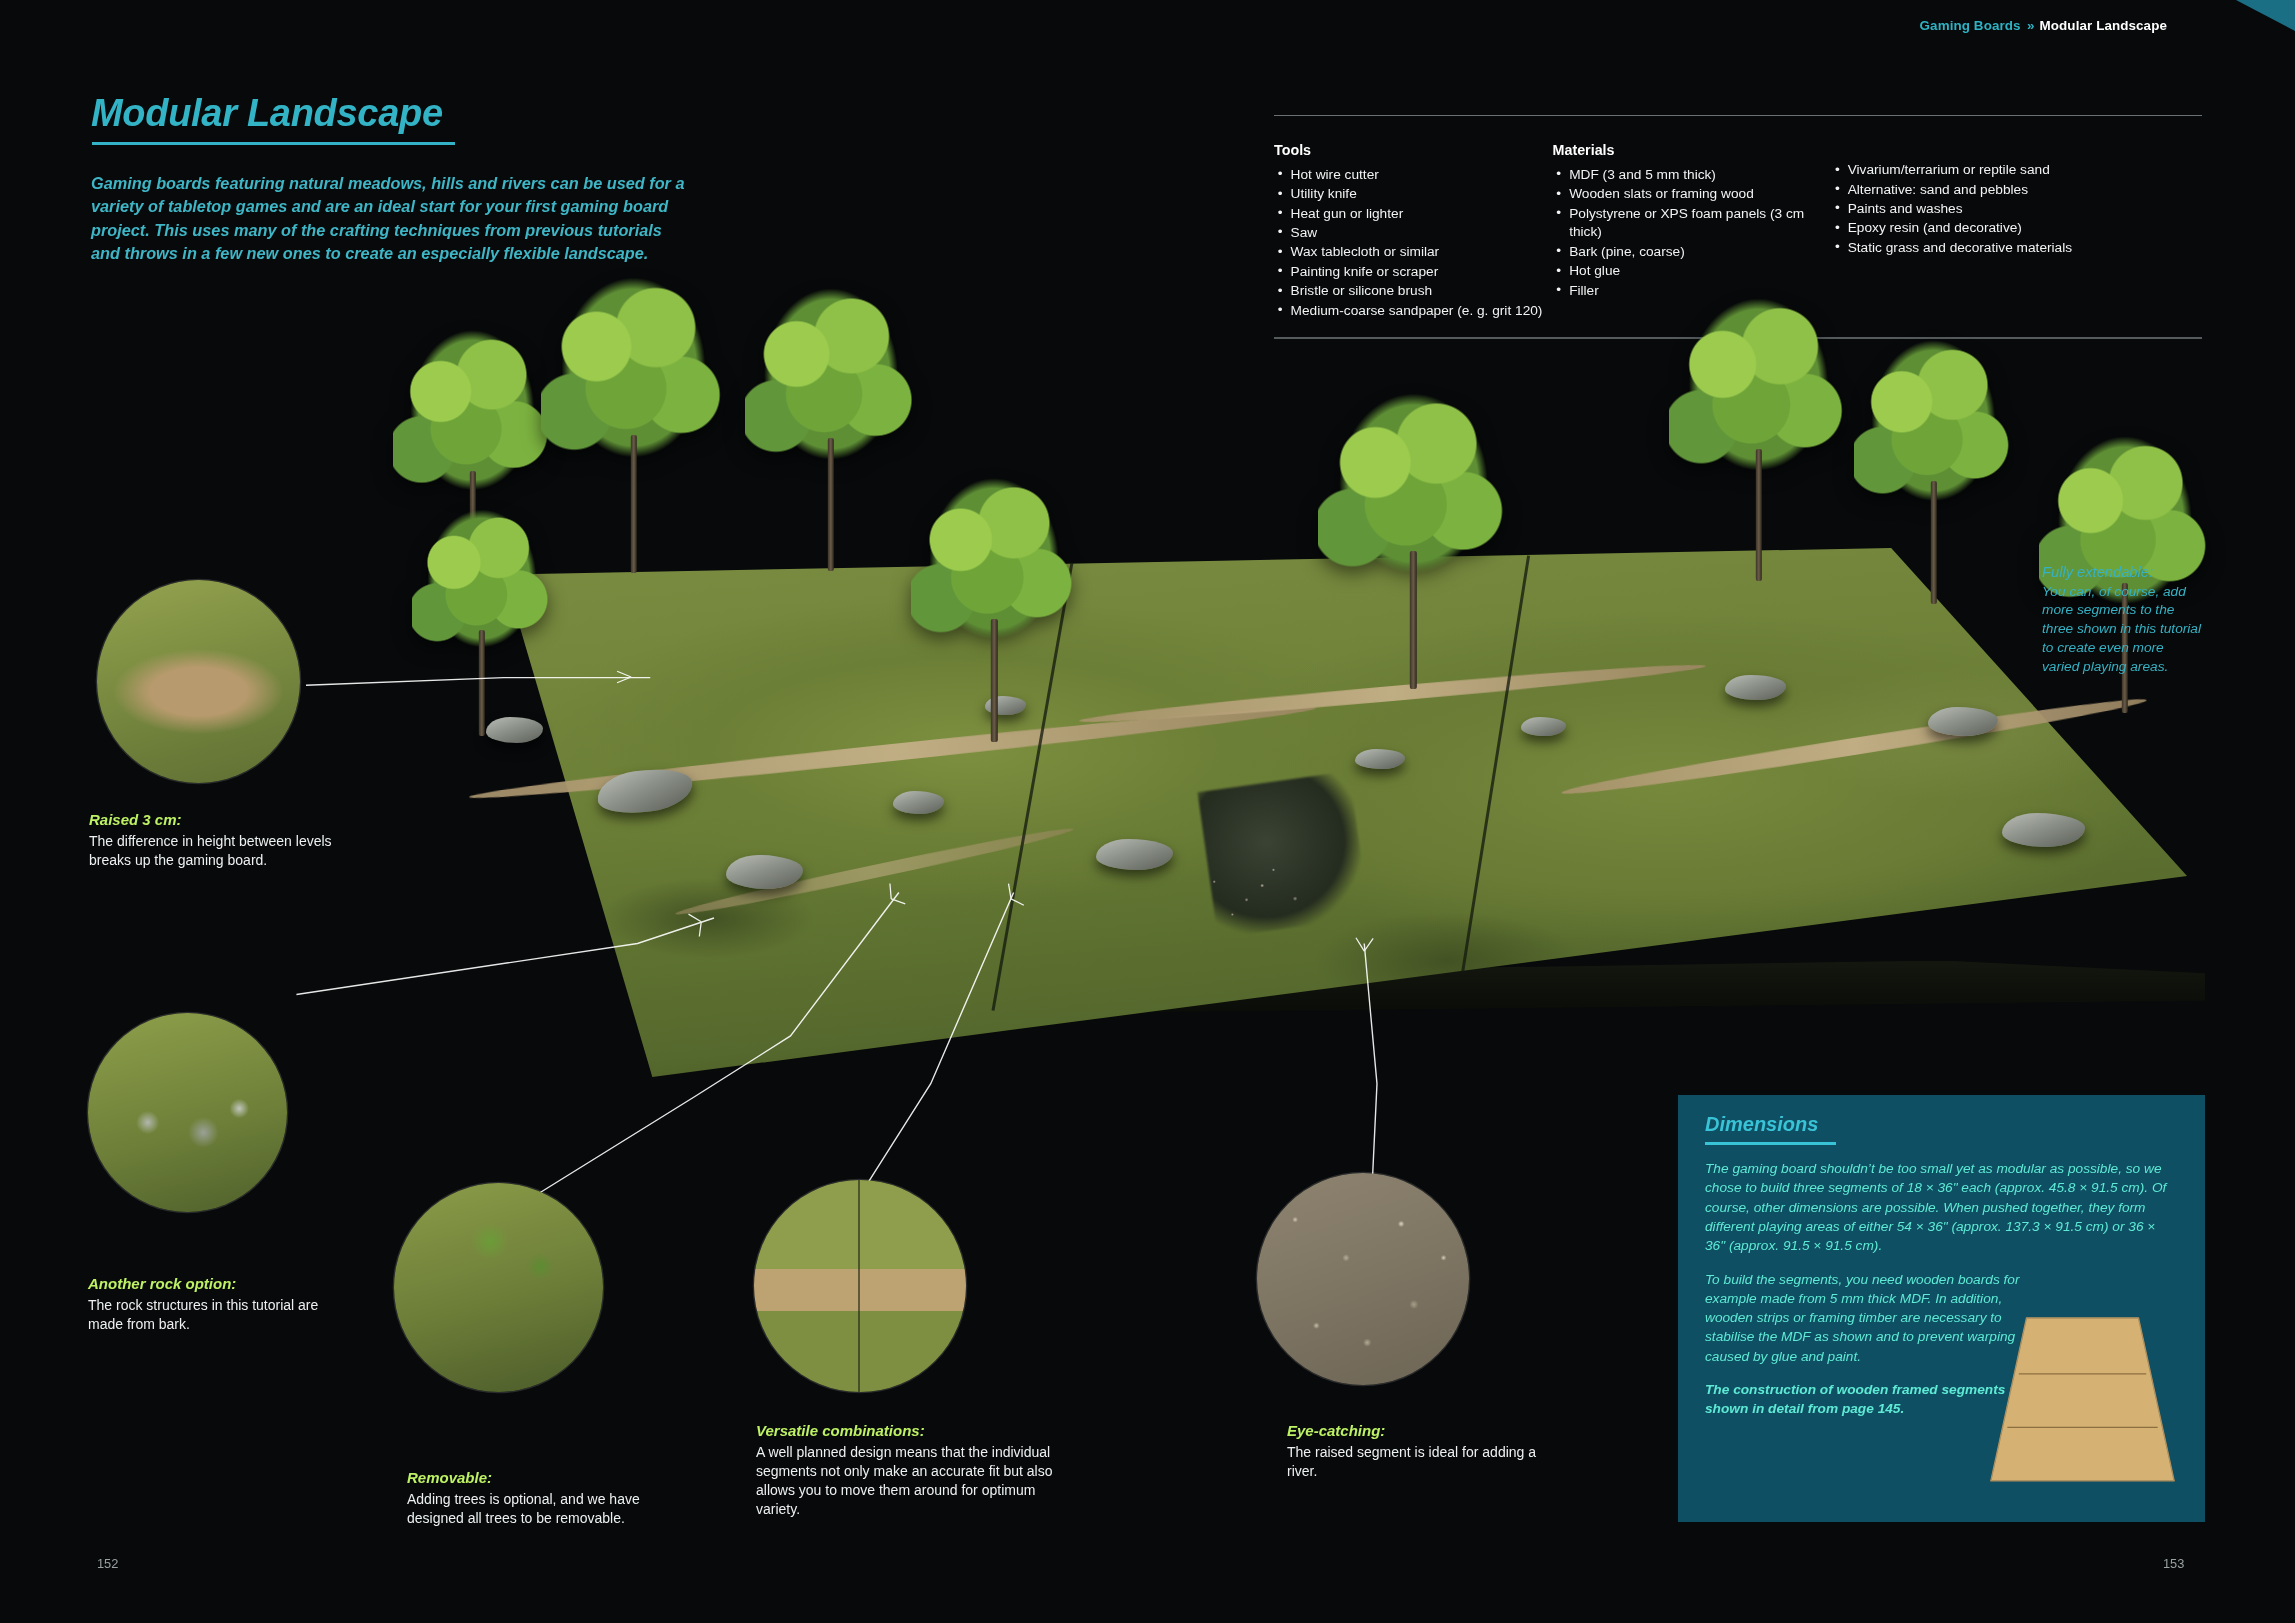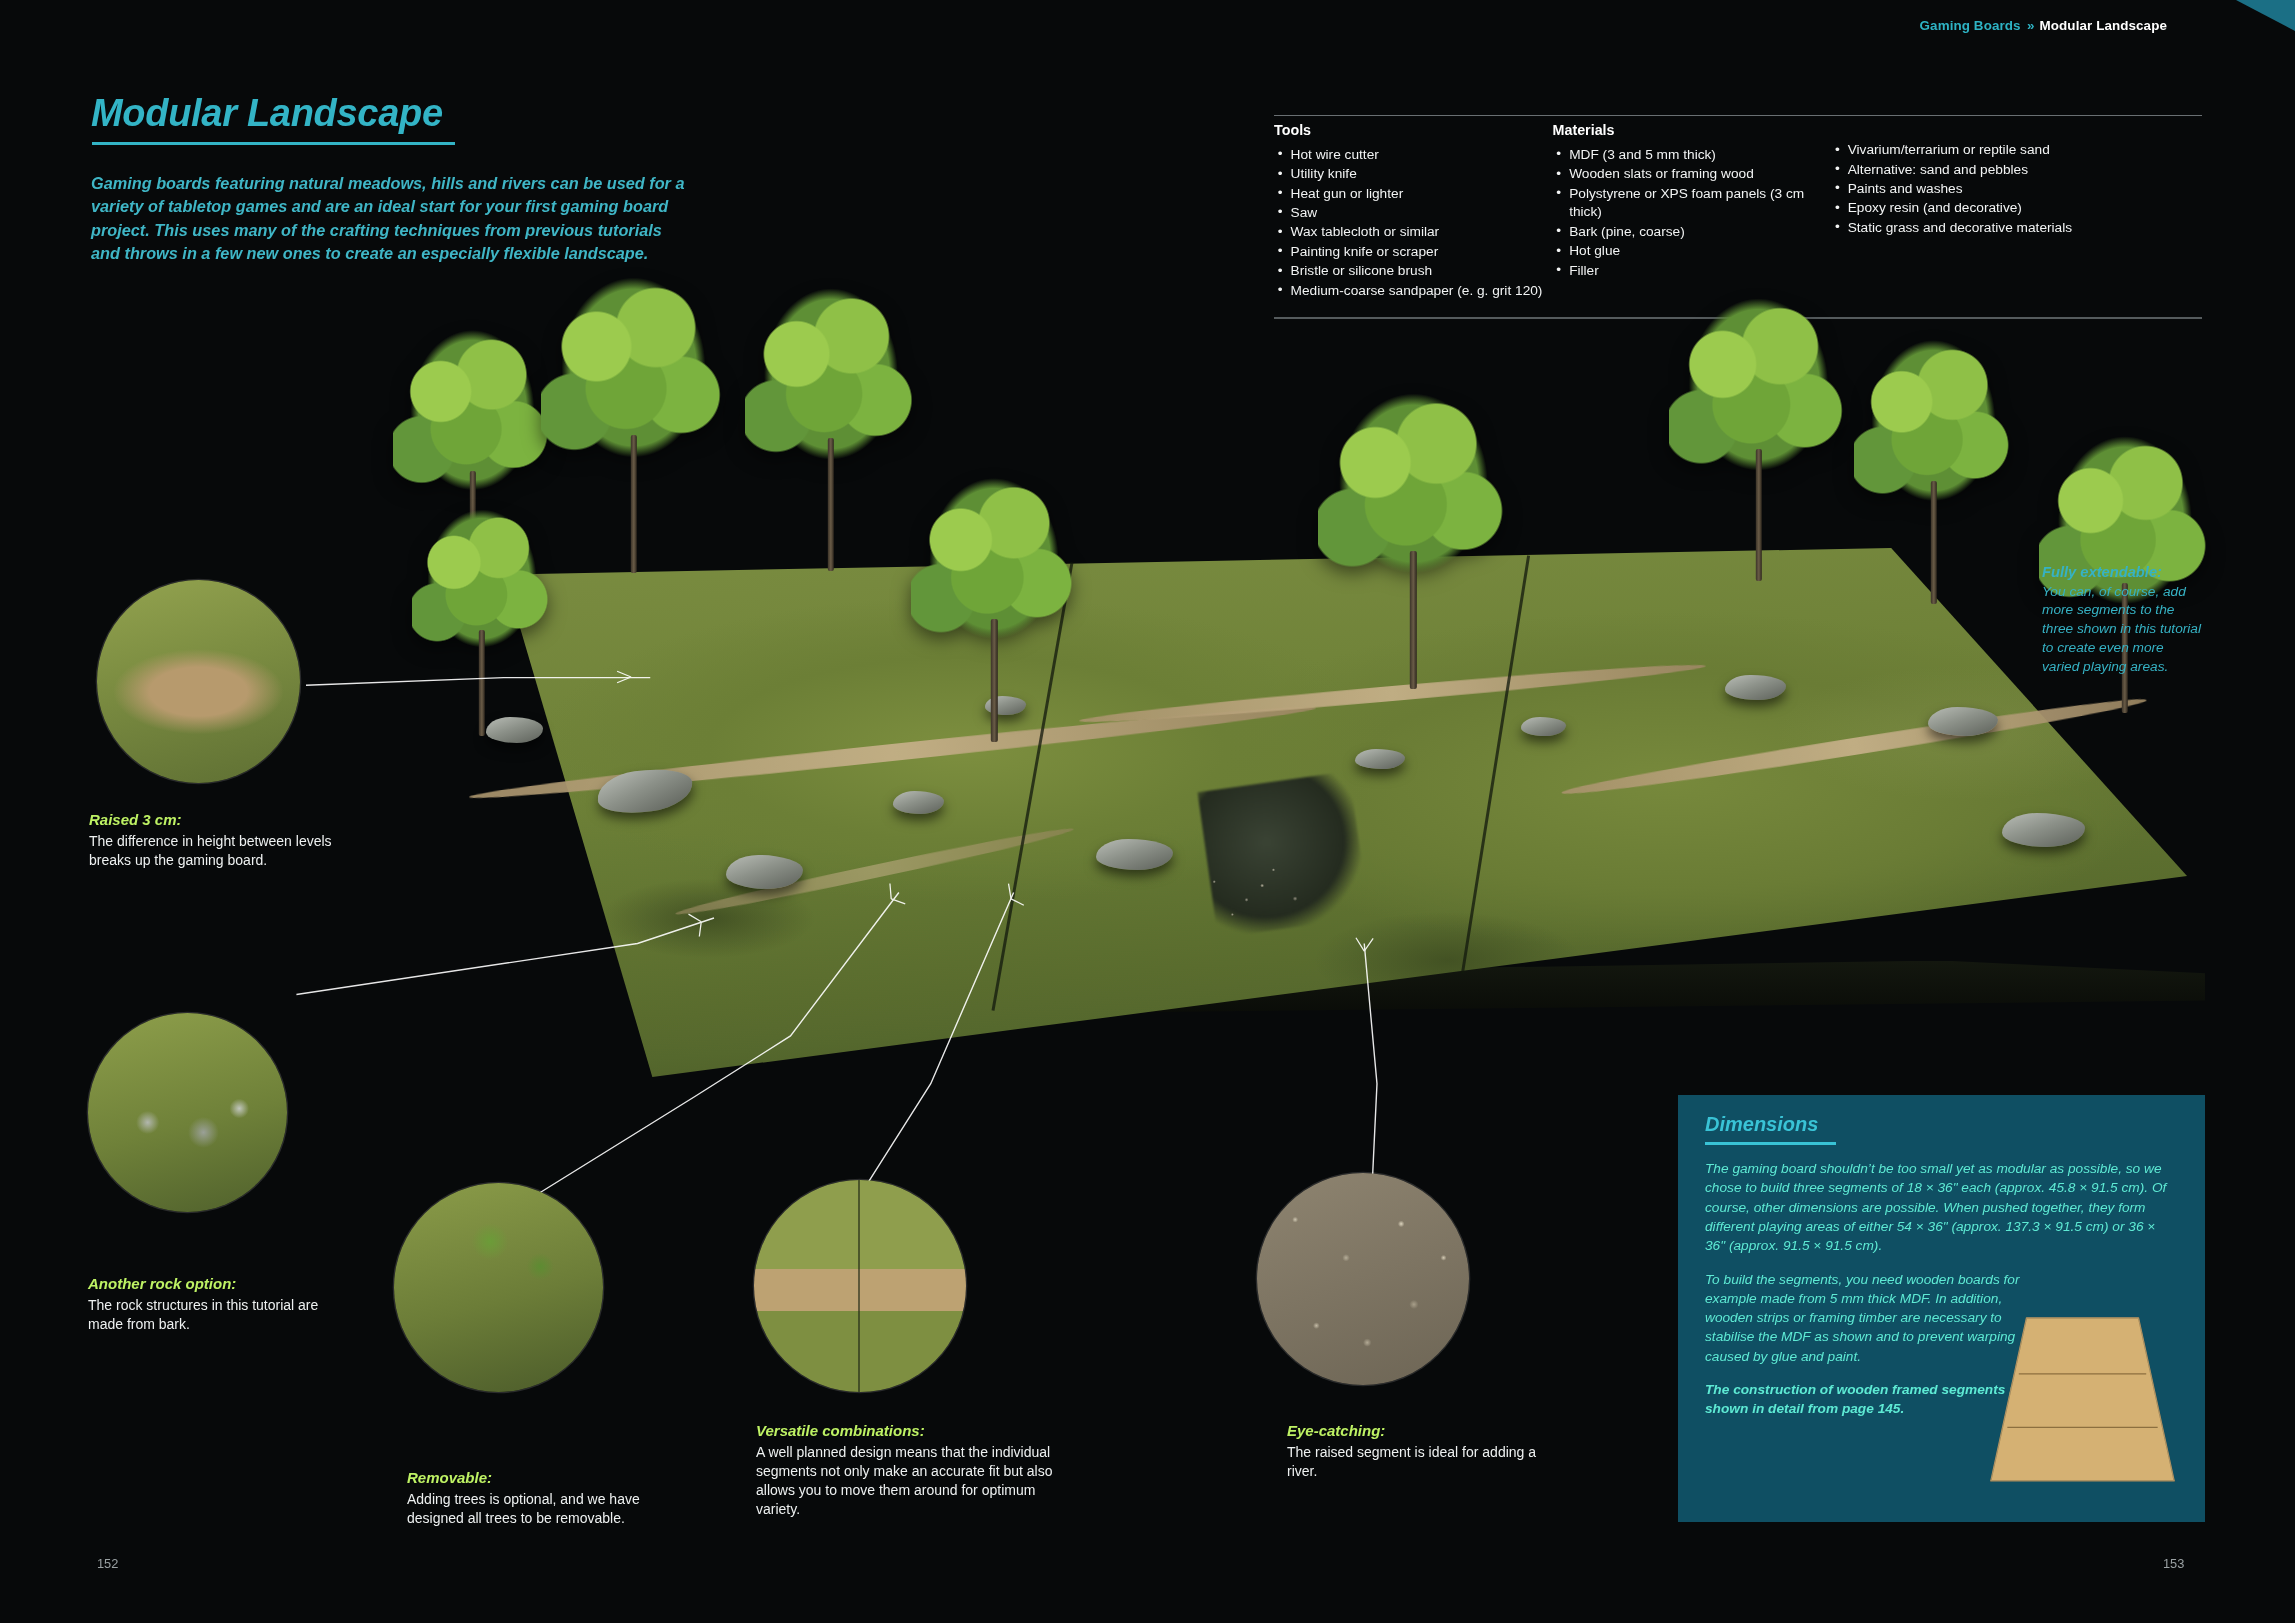--- a/index.html
+++ b/index.html
@@ -47,21 +47,21 @@
     color: #3fb6c6;
   }
 
   
   .wyn { position: absolute; left: 1274px; top: 115px; width: 928px; }
   .wyn h3 {
     margin: 0 0 7.7px 0; font-size: 15.3px; font-weight: bold; color: #ffffff;
   }
   .wyn .hr { height: 1.3px; background: #8b9295; opacity: .75; }
   .wyn .cols {
-    display: flex; gap: 0; margin-top: 6px;
+    display: flex; gap: 0; margin-top: 26px;
   }
   .wyn .col { width: 383px; }
   .wyn .col.c3 { width: 510px; padding-top: 19px; }
   .wyn .col h4 {
     margin: 0 0 7.7px 0; font-size: 14.3px; font-weight: bold; color: #fff;
   }
   .wyn ul { list-style: none; margin: 0; padding: 0; }
   .wyn li {
     position: relative; padding-left: 16.6px; font-size: 13.7px;
     line-height: 1.37; color: #f2f4f4; margin-bottom: 0.6px;
@@ -215,21 +215,21 @@
   
   .cap { position: absolute; }
   .cap .h {
     font-size: 15px; font-weight: bold; font-style: italic; color: #bef264;
     margin-bottom: 3.8px;
   }
   .cap .b { font-size: 14px; line-height: 1.36; color: #eef1f1; }
 
   .side-note { position: absolute; width: 159px; }
   .side-note .h {
-    font-size: 14.7px; font-weight: bold; font-style: italic; color: #36b2c4; margin-bottom: 2.6px;
+    font-size: 14.7px; font-weight: normal; font-style: italic; color: #36b2c4; margin-bottom: 2.6px;
   }
   .side-note .b { font-size: 13.7px; line-height: 1.37; font-style: italic; color: #36b2c4; }
 
   
   .dims {
     position: absolute; left: 1678px; top: 1095px; width: 527px; height: 427px;
     background: #0f4f63;
   }
   .dims h3 {
     margin: 0; padding: 18px 0 0 27px;

